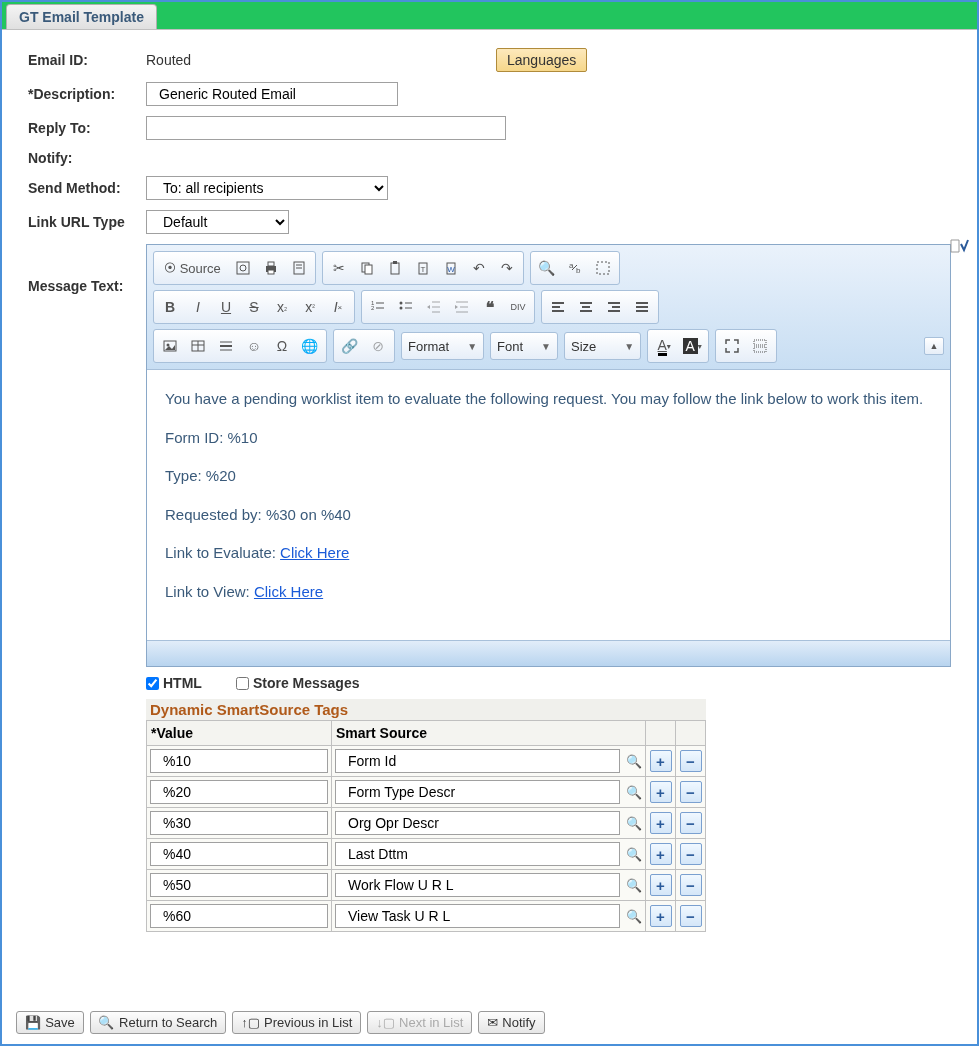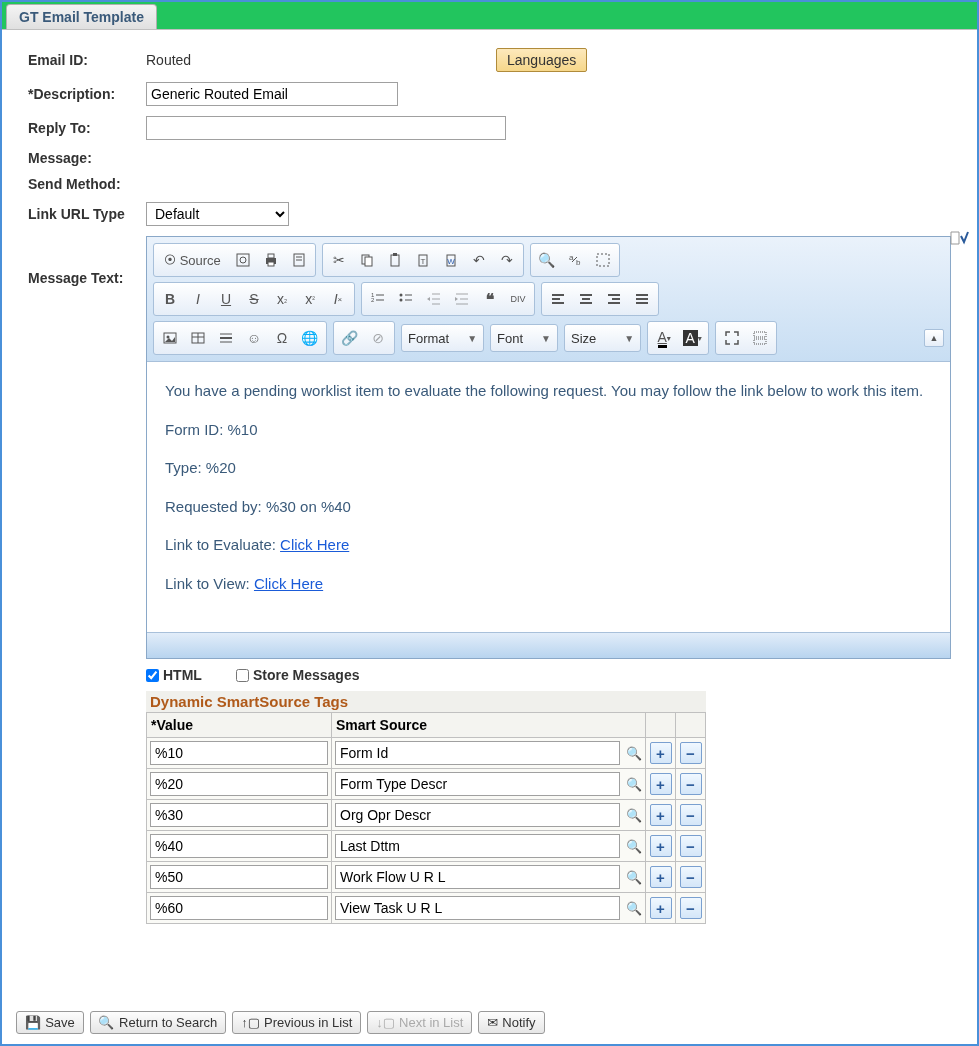--- a/index.html
+++ b/index.html
@@ -4,21 +4,21 @@
 <style>
   * { box-sizing: border-box; margin: 0; padding: 0; }
   body { font-family: Arial, Helvetica, sans-serif; font-size: 13px; color: #333; background: #fff; }
   .page { width: 979px; height: 1046px; border: 2px solid #4a90d9; background: #fff; position: relative; }
   .tab-bar { display: flex; background: #22c55e; border-bottom: 1px solid #c0c0c0; padding-top: 2px; }
   .tab { padding: 4px 12px; background: #e6e6e6; border: 1px solid #b0b0b0; border-bottom: none; border-radius: 4px 4px 0 0; margin-left: 4px; font-weight: bold; color: #3a5a7a; font-size: 14px; background: linear-gradient(#f4f4f4, #e0e0e0); }
   .content { padding: 18px 26px; }
   .form-row { display: flex; align-items: center; margin-bottom: 10px; }
   .form-label { width: 118px; font-weight: bold; color: #333; font-size: 14px; text-align: left; }
   .form-value { color: #333; font-size: 14px; }
-  input[type=text], select { font-family: inherit; font-size: 14px; padding: 2px 4px; border: 1px solid #a0a0a0; background: #fff; height: 24px; }
+  input[type=text], select { font-family: inherit; font-size: 14px; padding: 2px 12px; border: 1px solid #a0a0a0; background: #fff; height: 24px; }
   select { background: #fff; }
   .languages-btn { padding: 3px 10px; background: linear-gradient(#fde9bc, #f6d78a); border: 1px solid #b08b3a; color: #333; font-size: 14px; cursor: pointer; border-radius: 2px; }
   .editor-box { border: 1px solid #8aa8c8; background: #fff; }
   .editor-toolbar { background: linear-gradient(#eaf2fb, #c8def3); border-bottom: 1px solid #a8c0da; padding: 6px; }
   .tool-row { display: flex; flex-wrap: wrap; gap: 6px; align-items: center; margin-bottom: 5px; }
   .tool-row:last-child { margin-bottom: 0; }
   .tool-group { display: inline-flex; align-items: center; border: 1px solid #a8c0da; background: linear-gradient(#ffffff, #e6eef8); border-radius: 3px; padding: 2px; }
   .tool-btn { width: 28px; height: 28px; display: inline-flex; align-items: center; justify-content: center; border: none; background: transparent; cursor: pointer; color: #555; font-size: 14px; border-radius: 3px; }
   .tool-btn.wide { width: auto; padding: 0 8px; font-size: 13px; }
   .tool-dd { display: inline-flex; align-items: center; height: 28px; border: 1px solid #a8c0da; background: linear-gradient(#ffffff, #e6eef8); border-radius: 3px; padding: 0 6px; color: #333; font-size: 13px; gap: 18px; cursor: pointer; }
@@ -64,25 +64,28 @@
       <div class="form-label">*Description:</div>
       <input type="text" style="width: 252px;" value="Generic Routed Email">
     </div>
 
     <div class="form-row">
       <div class="form-label">Reply To:</div>
       <input type="text" style="width: 360px;" value="">
     </div>
 
     <div class="form-row">
-      <div class="form-label">Message:</div>
+      <div class="form-label">Notify:</div>
     </div>
 
     <div class="form-row">
       <div class="form-label">Send Method:</div>
+      <select style="width:242px;">
+        <option>To: all recipients</option>
+      </select>
     </div>
 
     <div class="form-row">
       <div class="form-label">Link URL Type</div>
       <select style="width:143px;">
         <option>Default</option>
       </select>
     </div>
 
     <div style="display:flex; align-items:flex-start; position:relative;">

